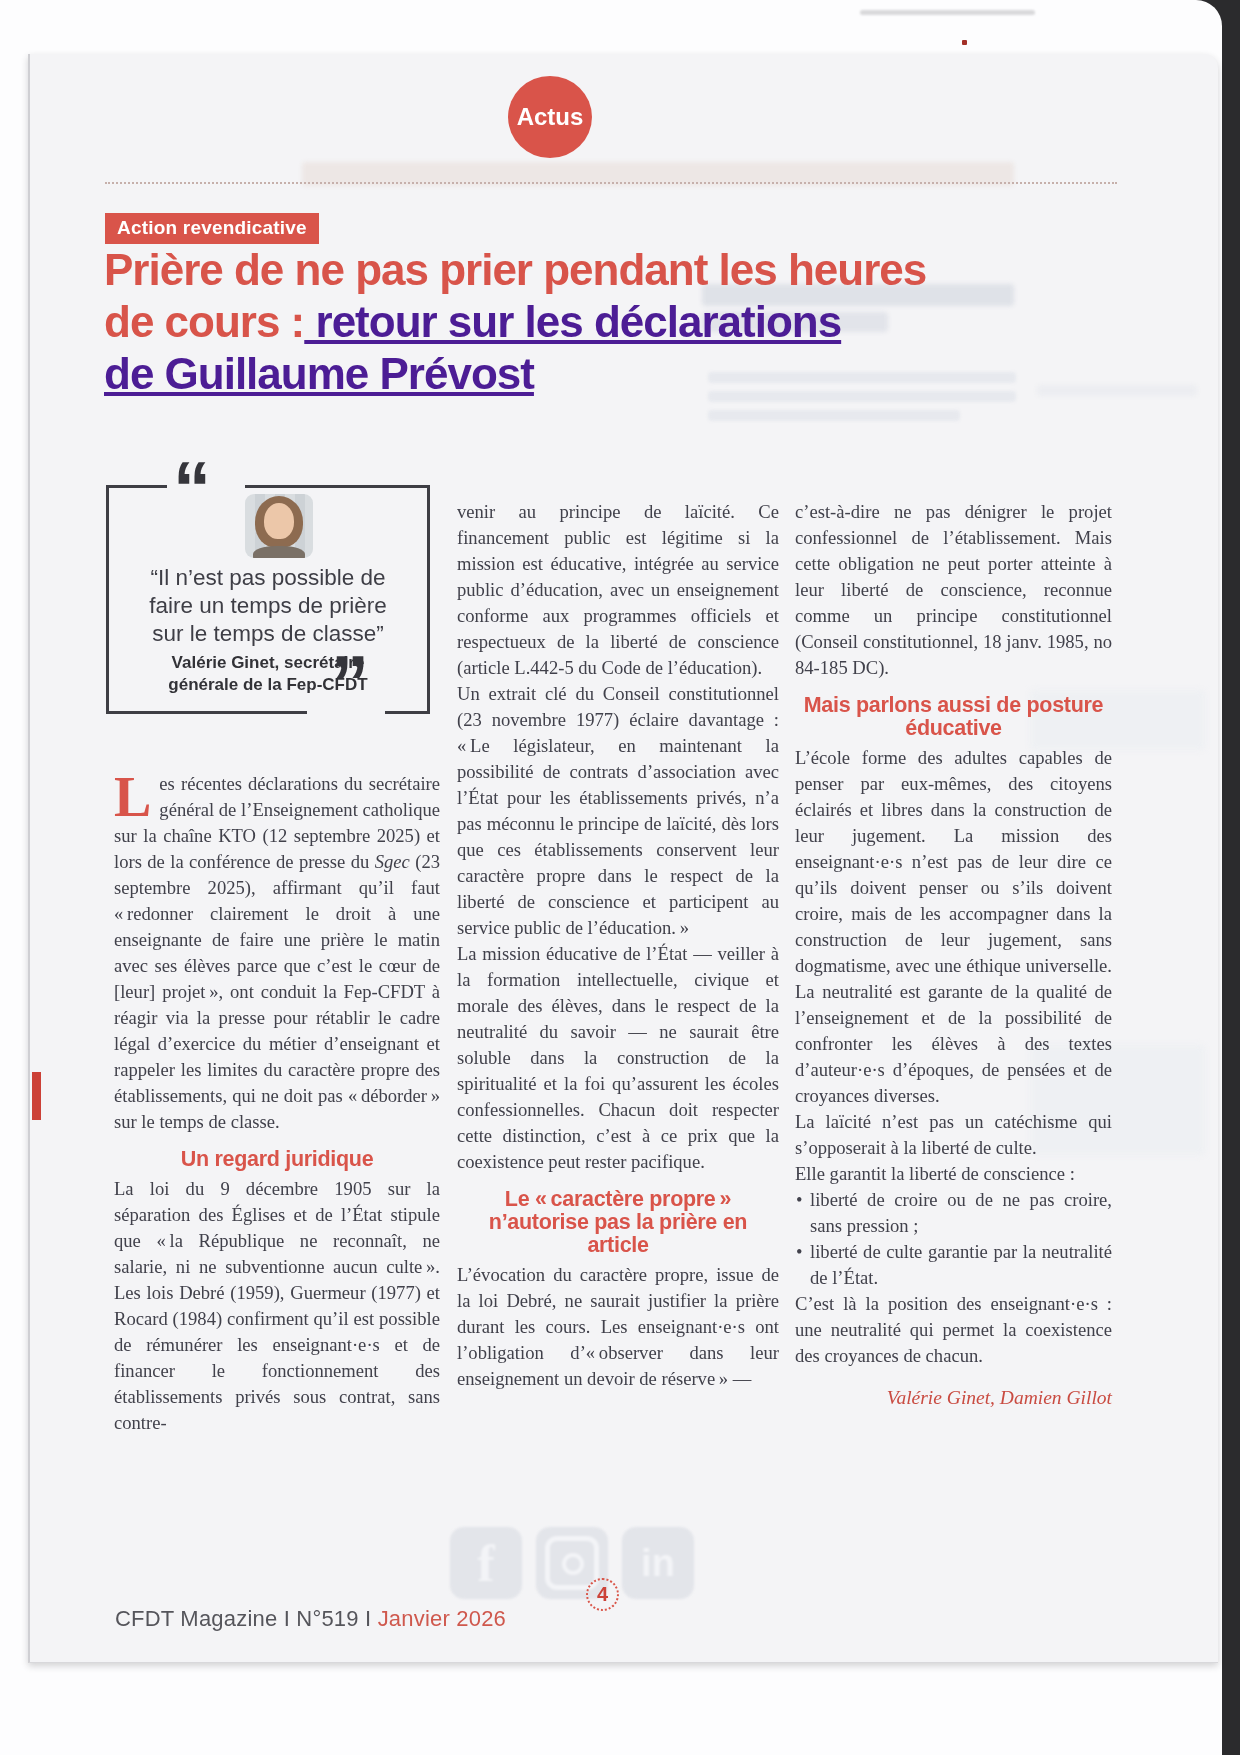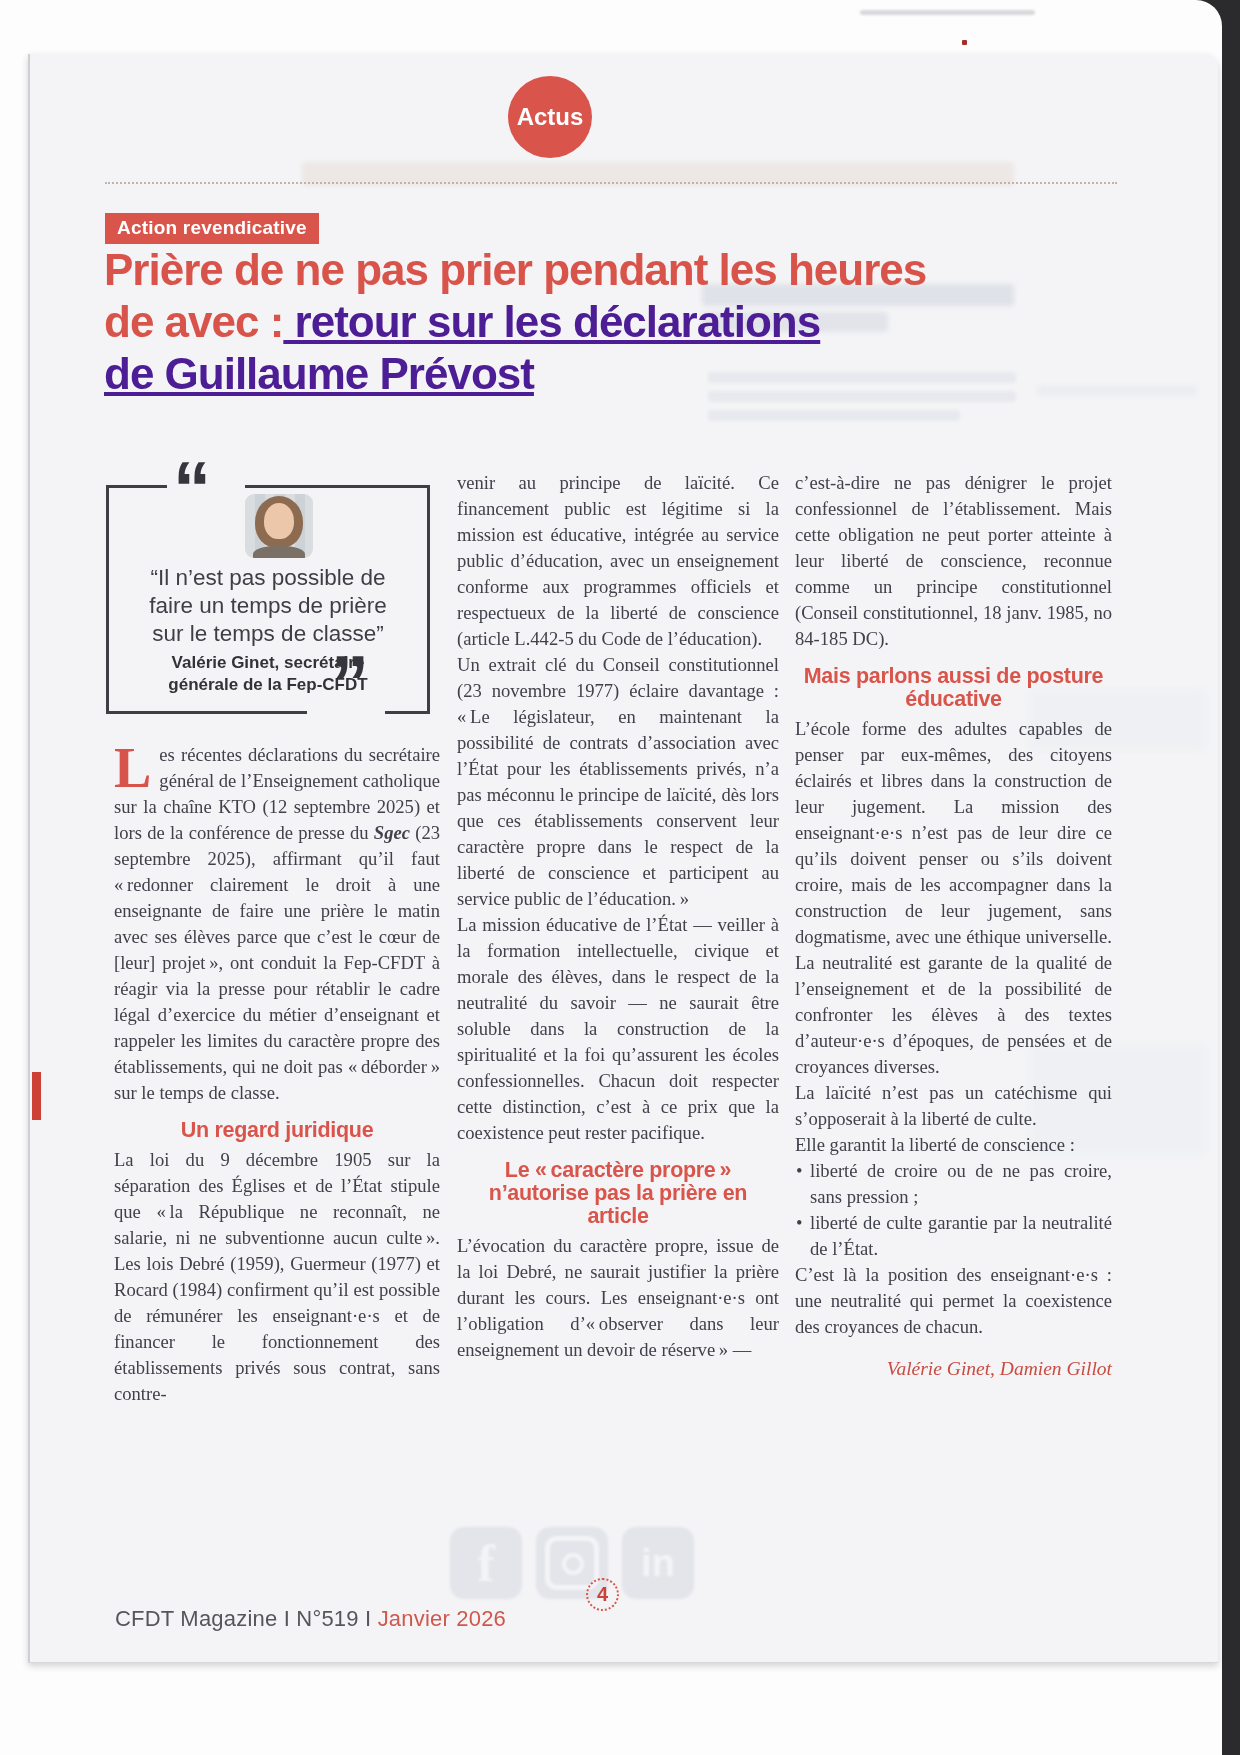--- a/index.html
+++ b/index.html
@@ -65,30 +65,30 @@
   .q-photo .hair{position:absolute;left:10px;top:2px;width:48px;height:52px;background:#8d6b50;border-radius:50% 50% 45% 45%;}
   .q-photo .face{position:absolute;left:19px;top:9px;width:30px;height:36px;background:#ecc7a9;border-radius:50% 50% 46% 46%;}
   .q-photo .torso{position:absolute;left:8px;bottom:-6px;width:52px;height:18px;background:#7a7066;border-radius:45% 45% 0 0;}
   .q-text{position:absolute;left:0;top:76px;width:100%;box-sizing:border-box;padding:0 28px;text-align:center;
           color:#3e3e46;font-size:22.5px;line-height:28px;}
   .q-attr{position:absolute;left:0;top:164px;width:100%;text-align:center;color:#323237;font-weight:bold;
           font-size:17px;line-height:22px;}
 
   
   .col{position:absolute;font-family:"Liberation Serif","DejaVu Serif",serif;color:#41414b;
-       font-size:18.6px;line-height:26px;text-align:justify;}
+       font-size:18.6px;line-height:26px;text-align:justify;margin-top:29px;}
   .col p{margin:0;}
   .col1{left:84px;top:688px;width:326px;}
   .col2{left:427px;top:416px;width:322px;}
   .col3{left:765px;top:416px;width:317px;}
   .dropcap{float:left;color:#d8544a;font-weight:bold;font-size:56px;line-height:46px;margin:3px 8px 0 0;
            font-family:"Liberation Serif",serif;}
   .subhead{font-family:"Liberation Sans",sans-serif;font-weight:bold;color:#d9544a;font-size:21.5px;
            line-height:23px;margin:13px 0 5px;text-align:center;letter-spacing:-.3px;}
-  .ital{font-style:italic;font-weight:bold;}
+  .ital{font-style:italic;}
   .bullets{margin:0;padding:0;list-style:none;}
   .bullets li{position:relative;padding-left:15px;}
   .bullets .dot{position:absolute;left:1px;top:0;}
   .byline{margin-top:16px;text-align:right;color:#c94b41;font-style:italic;font-size:19.5px;}
 
   
   .footer-left{position:absolute;left:85px;top:1528px;font-size:22px;color:#55555b;letter-spacing:.2px;margin-top:24px;}
   .footer-left .red{color:#cf584d;}
   .page-badge{position:absolute;left:556px;top:1524px;width:33px;height:33px;border:2px dotted #d9564a;
               border-radius:50%;box-sizing:border-box;display:flex;align-items:center;justify-content:center;
@@ -124,21 +124,21 @@
       </div>
       <div class="gicon in">in</div>
     </div>
 
     <div class="actus-badge">Actus</div>
     <div class="rule"></div>
     <div class="kicker">Action revendicative</div>
 
     <h1 class="headline" style="margin:0">
       <span class="red">Prière de ne pas prier pendant les heures</span><br>
-      <span class="red">de avec :</span><span class="dark"> retour sur les déclarations</span><br>
+      <span class="red">de cours :</span><span class="dark"> retour sur les déclarations</span><br>
       <span class="dark">de Guillaume Prévost</span>
     </h1>
 
     <div class="quote-box">
       <div class="q-mask open"></div>
       <div class="q-glyph open">“</div>
       <div class="q-mask close"></div>
       <div class="q-glyph close">”</div>
       <div class="q-photo">
         <div class="hair"></div>

